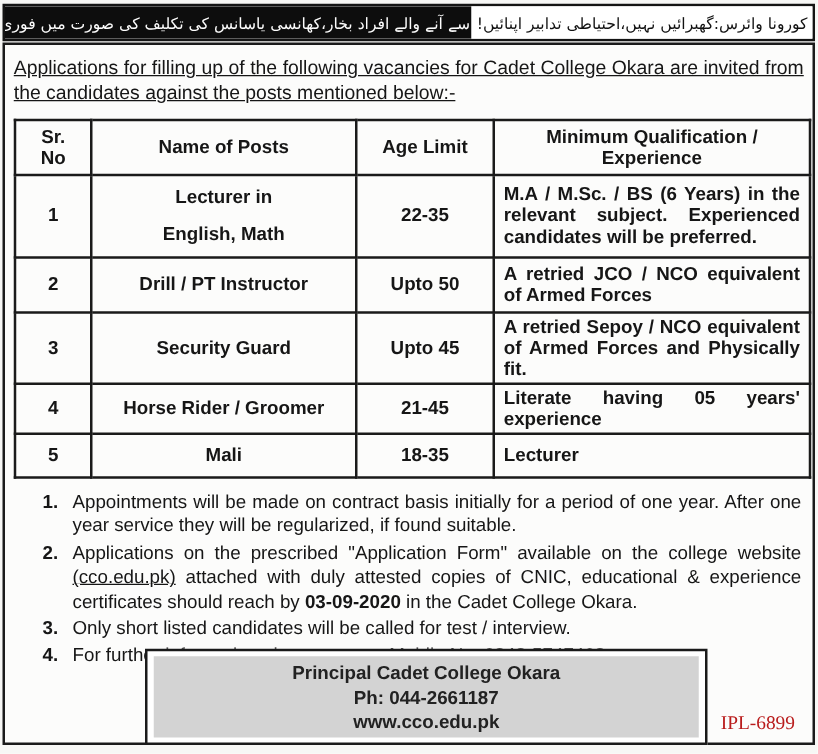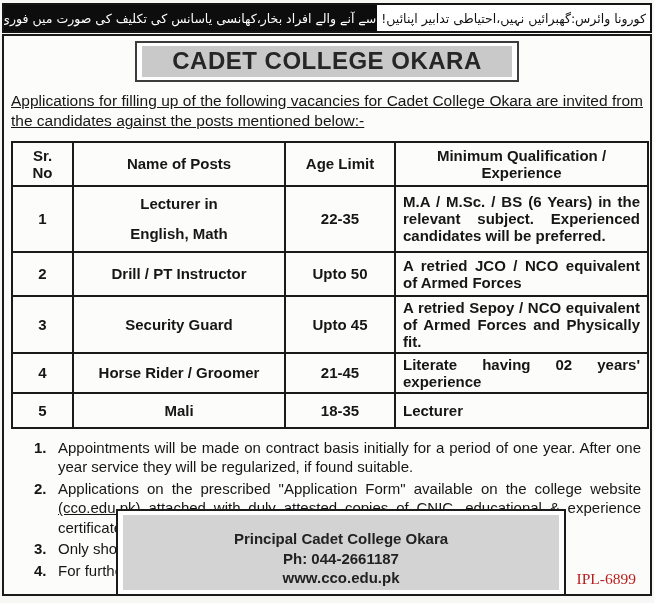--- a/index.html
+++ b/index.html
@@ -116,44 +116,41 @@
     padding:4px 5px;
     box-sizing:border-box;
   }
   .principal-inner{
     background:#d3d3d3;
     text-align:center;
     font-weight:bold;
     font-size:15px;
     line-height:1.28;
     color:#222;
-    padding:14px 0 3px 0;
+    padding:4px 0 3px 0;
   }
   .adref{
     position:absolute;
     right:14px;
     bottom:6px;
     font-family:"Liberation Serif", serif;
     font-size:15.5px;
     color:#b91c1c;
   }
 </style>
 </head>
 <body>
 
 <div class="urdu-strip" dir="rtl">
   <span class="urdu-plain">کورونا وائرس:گھبرائیں نہیں،احتیاطی تدابیر اپنائیں!</span>
   <span class="urdu-highlight">متاثرہ ممالک اورجگہوں سے آنے والے افراد بخار،کھانسی یاسانس کی تکلیف کی صورت میں فوری اپنا طبی معائنہ کروائیں</span>
 </div>
 
 <div class="main-box">
 
-  <div class="title-box">
-    <div class="title-inner">CADET COLLEGE OKARA</div>
-  </div>
 
   <div class="intro">Applications for filling up of the following vacancies for Cadet College Okara are invited from the candidates against the posts mentioned below:-</div>
 
   <table class="vac">
     <tbody>
         <tr class="r-head">
       <th class="c-sr t-center">Sr.
 No</th>
       <th class="c-post t-center">Name of Posts</th>
       <th class="c-age t-center">Age Limit</th>
@@ -175,21 +172,21 @@
     <tr class="r3">
       <td class="t-center">3</td>
       <td class="t-center">Security Guard</td>
       <td class="t-center">Upto 45</td>
       <td class="t-just">A retried Sepoy / NCO equivalent of Armed Forces and Physically fit.</td>
     </tr>
     <tr class="r4">
       <td class="t-center">4</td>
       <td class="t-center">Horse Rider / Groomer</td>
       <td class="t-center">21-45</td>
-      <td class="t-just">Literate having 02 years' experience</td>
+      <td class="t-just">Literate having 05 years' experience</td>
     </tr>
     <tr class="r5">
       <td class="t-center">5</td>
       <td class="t-center">Mali</td>
       <td class="t-center">18-35</td>
       <td class="t-just">Lecturer</td>
     </tr>
   </tbody>
     </table>
 

